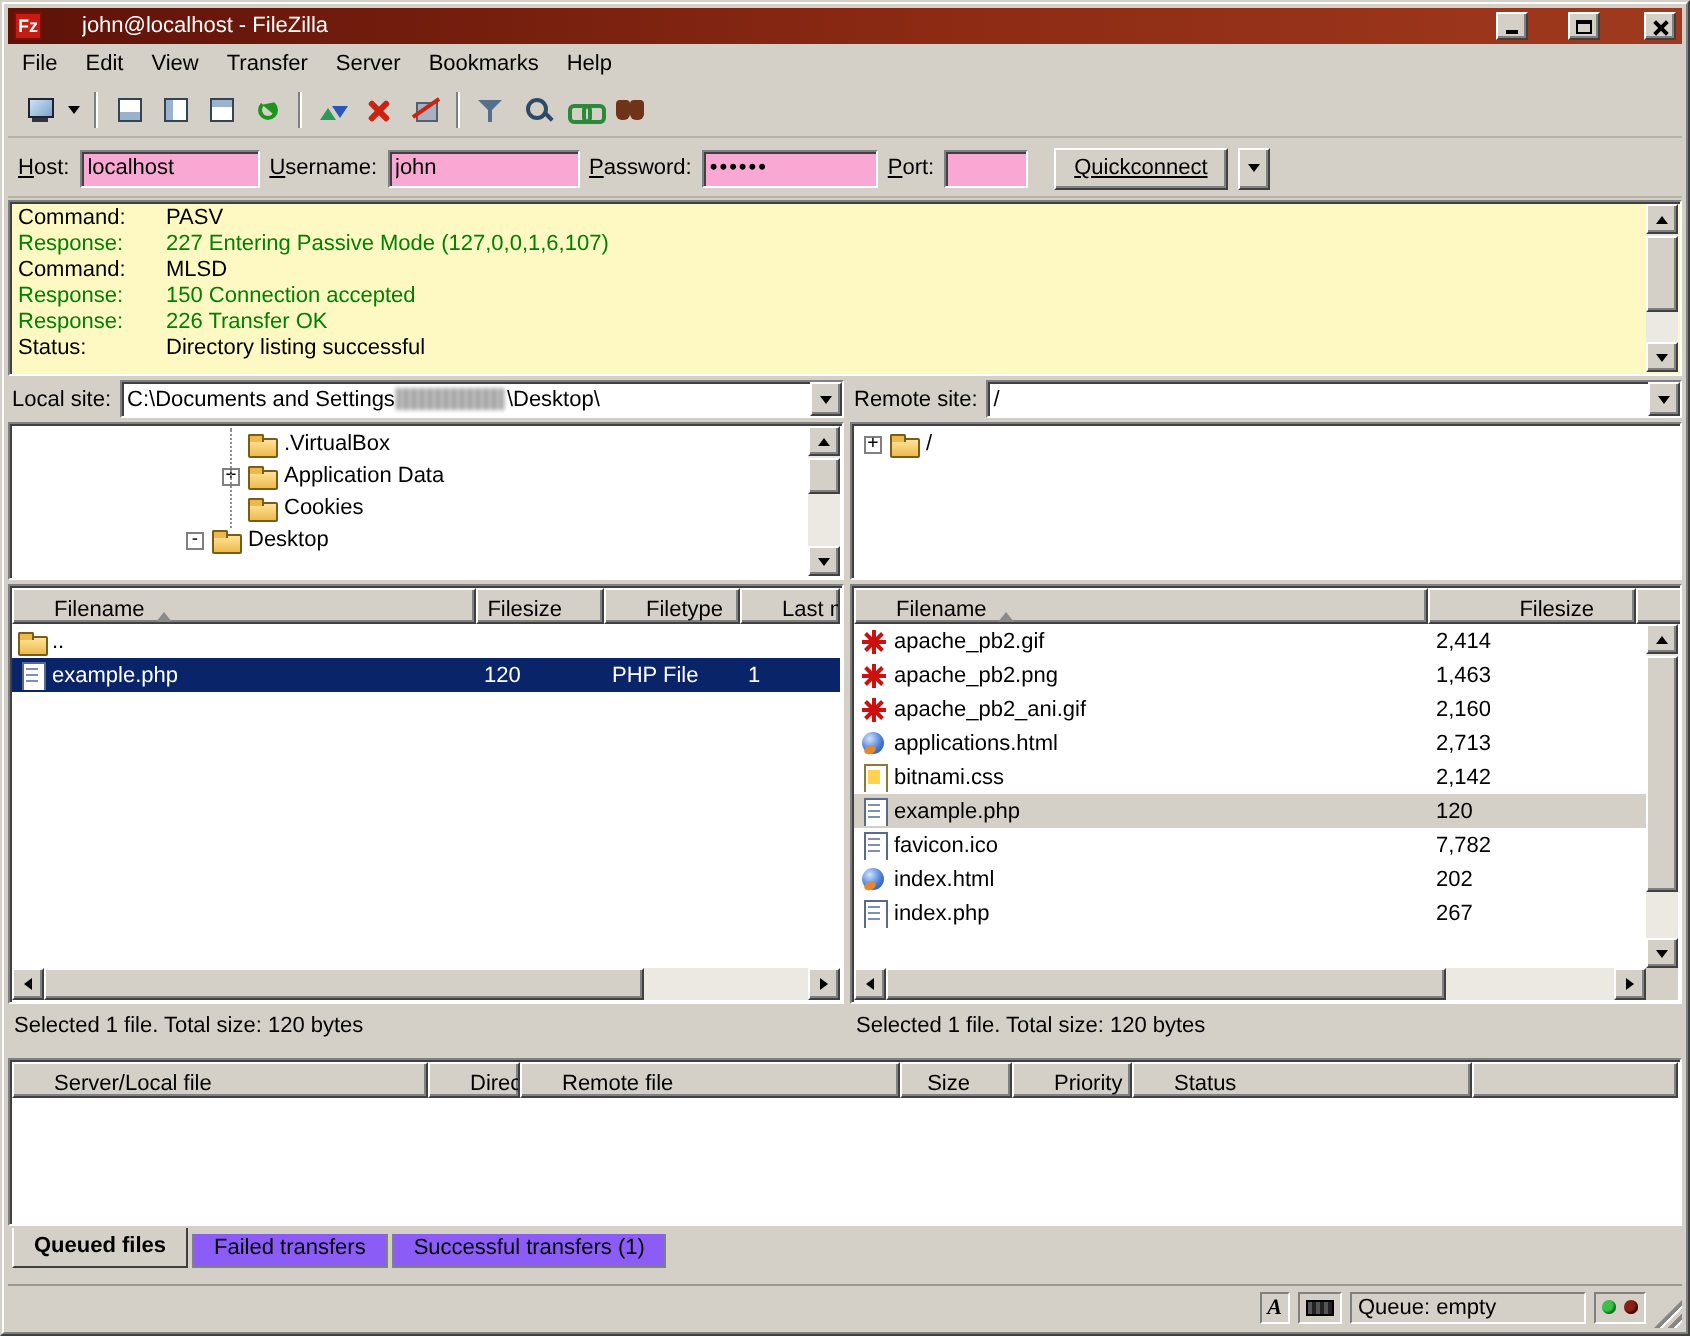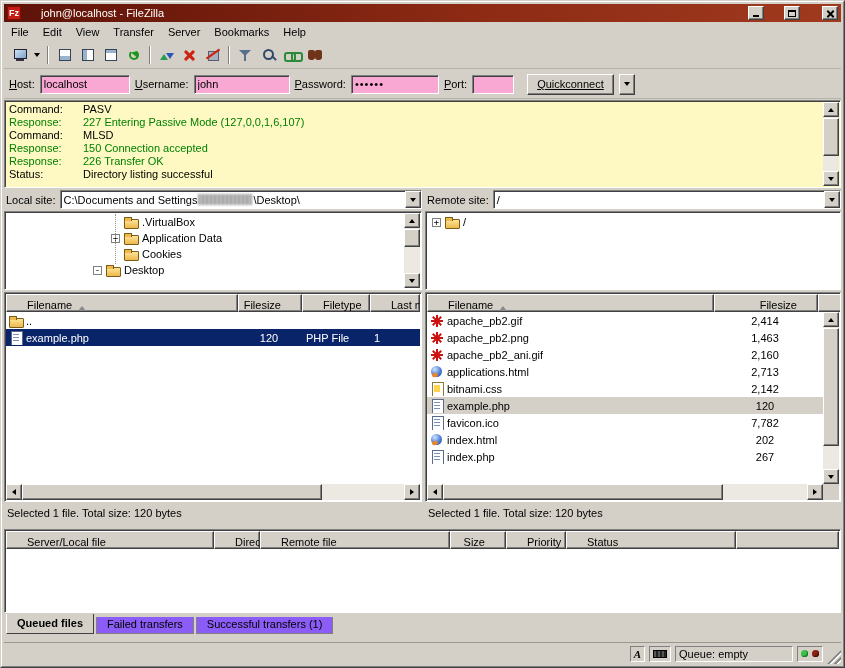--- a/index.html
+++ b/index.html
@@ -121,21 +121,21 @@
   .hcell{height:18px;display:flex;align-items:flex-end;padding:0 20px;background:#d4d0c8;border:1px solid;border-color:#fff #404040 #404040 #fff;box-shadow:inset -1px -1px 0 #808080;overflow:hidden;white-space:nowrap;flex:none}
   .hcell.right{justify-content:flex-end}
   .hcell.fill{flex:1}
   .sort-asc{width:0;height:0;border-left:4px solid transparent;border-right:4px solid transparent;border-bottom:5px solid #8a8a8a;margin-left:6px}
   .lbody{position:absolute;left:1px;right:1px;top:19px;bottom:17px;overflow:hidden}
   .pane-remote .lbody{right:17px}
   .row{display:flex;height:17px;align-items:center;white-space:nowrap}
   .row.selected{background:#0a246a;color:#fff}
   .row.sel-inactive{background:#d4d0c8}
   .cell{overflow:hidden;flex:none;padding:0 4px}
-  .cell.right{text-align:center;padding-right:6px}
+  .cell.right{text-align:left;padding-right:6px}
   .cell.c-name{display:flex;align-items:center;gap:3px;padding-left:3px}
   .pane-local .c-name{width:232px}.pane-local .c-size{width:64px}.pane-local .c-type{width:68px}.pane-local .c-mod{flex:1}
   .pane-remote .c-name{width:287px}.pane-remote .c-size{width:104px}.pane-remote .c-fill{flex:1}
   .hscroll{position:absolute;left:1px;right:1px;bottom:1px;height:16px;background:#ece9e2}
   .pane-remote .hscroll{right:17px}
   .hbtn{position:absolute;top:0;width:16px;height:16px;display:flex;align-items:center;justify-content:center}
   .hbtn.left{left:0}.hbtn.right{right:0}
   .hthumb{position:absolute;top:0;height:16px}
   .list-vscroll{right:1px;top:19px;bottom:17px;width:16px}
   .tree-vscroll{right:1px;top:1px;bottom:1px;width:16px}

